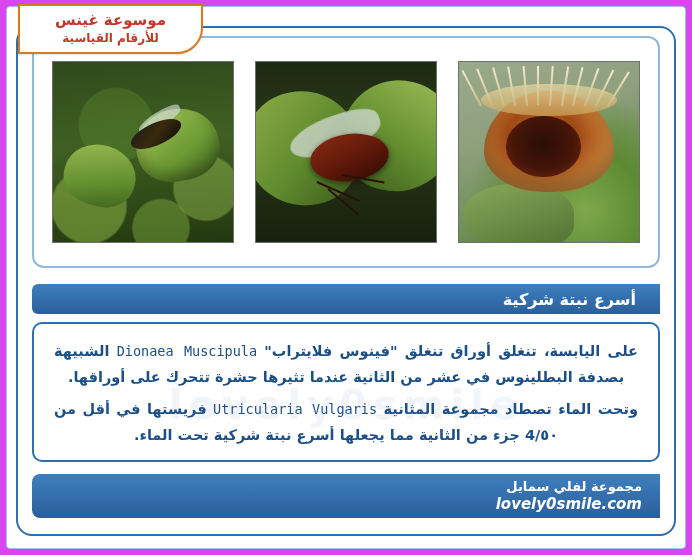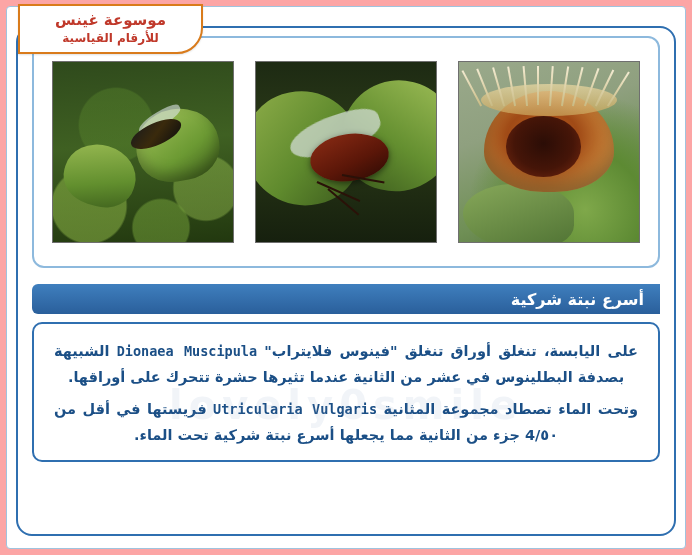--- a/index.html
+++ b/index.html
@@ -12,21 +12,21 @@
     background: #ffffff;
     font-family: "DejaVu Sans", "Liberation Sans", sans-serif;
     overflow: hidden;
   }
 
   .page {
     position: relative;
     width: 692px;
     height: 555px;
     box-sizing: border-box;
-    background: #fca5a5;
+    background: #d946ef;
   }
 
   
   .outer-frame {
     position: absolute;
     left: 6px;
     top: 6px;
     width: 680px;
     height: 543px;
     box-sizing: border-box;
@@ -282,21 +282,21 @@
     position: absolute;
     left: 32px;
     top: 284px;
     width: 628px;
     height: 30px;
     background: linear-gradient(180deg, #3f7fbe 0%, #2a5f9b 100%);
     border-radius: 6px 0 0 6px;
     display: flex;
     align-items: center;
     justify-content: flex-start;
-    padding-right: 16px;
+    padding-right: 24px;
     box-sizing: border-box;
   }
   .title-bar .title-text {
     color: #ffffff;
     font-size: 16px;
     font-weight: bold;
     direction: rtl;
   }
 
   
@@ -318,21 +318,21 @@
     margin: 0 0 6px 0;
     color: #1b4f86;
     font-size: 14.5px;
     line-height: 26px;
     text-align: justify;
     text-align-last: center;
     font-weight: bold;
   }
   .sci {
     font-family: "DejaVu Sans Mono", "Liberation Mono", monospace;
-    font-weight: bold;
+    font-weight: normal;
     color: #1b4f86;
     font-size: 13.5px;
     direction: ltr;
     unicode-bidi: embed;
   }
 
   
   .watermark {
     position: absolute;
     left: 0; top: 0; right: 0; bottom: 0;
@@ -447,14 +447,18 @@
       <span class="sci">Dionaea Muscipula</span>
       <span>الشبيهة بصدفة البطلينوس في عشر من الثانية عندما تثيرها حشرة تتحرك على أوراقها.</span>
     </p>
     <p>
       <span>وتحت الماء تصطاد مجموعة المثانية</span>
       <span class="sci">Utricularia Vulgaris</span>
       <span>فريستها في أقل من 4/٥٠ جزء من الثانية مما يجعلها أسرع نبتة شركية تحت الماء.</span>
     </p>
   </div>
 
+  <div class="footer">
+    <span class="f-line1">مجموعة لفلي سمايل</span>
+    <span class="f-line2">lovely0smile.com</span>
+  </div>
 
 </div>
 
 </body></html>

